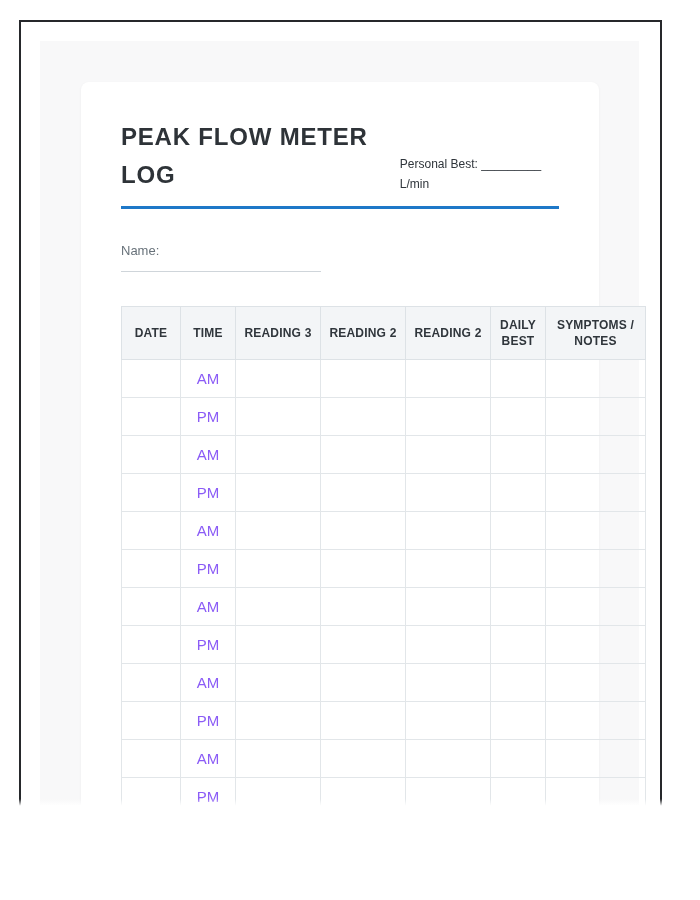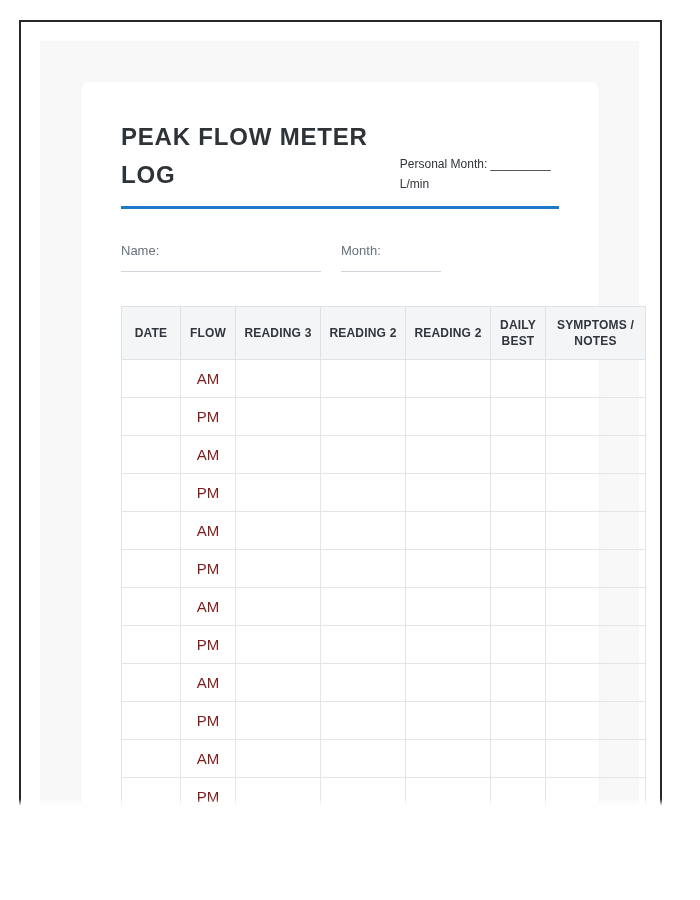--- a/index.html
+++ b/index.html
@@ -32,62 +32,59 @@
   .field-name  { width:200px; }
   .field-month { width:100px; }
   .field-year  { width:100px; }
 
   table.log-table { border-collapse:collapse; table-layout:fixed; width:524px;
     margin-top:34px; }
   .log-table th { background:#f3f5f7; border:1px solid #dde2e6;
     font-size:12px; font-weight:bold; color:#30363c; text-align:center;
     line-height:16px; padding:10px 3px; letter-spacing:0.2px; }
   .log-table td { border:1px solid #e2e6e9; height:38px; background:transparent; }
-  .log-table td.time-cell { text-align:center; font-size:15px; color:#7f1d1d;
+  .log-table td.time-cell { text-align:center; font-size:15px; color:#8b5cf6;
     font-weight:normal; }
 </style>
 </head>
 <body>
 
 <div class="viewport">
   <div class="page-frame">
     <div class="gray-panel">
       <div class="form-card">
 
         <div class="card-header">
           <div class="page-title">PEAK FLOW METER LOG</div>
           <div class="personal-best">
-            <span class="line">Personal Month: _________</span>
+            <span class="line">Personal Best: _________</span>
             <span class="line">L/min</span>
           </div>
         </div>
 
         <div class="fields-row">
           <div class="field field-name">
             <span class="field-label">Name:</span>
-          </div>
-          <div class="field field-month">
-            <span class="field-label">Month:</span>
           </div>
         </div>
 
         <table class="log-table">
           <colgroup>
             <col style="width:59px">
               <col style="width:55px">
               <col style="width:85px">
             <col style="width:85px">
               <col style="width:85px">
               <col style="width:55px">
             <col style="width:100px">
           </colgroup>
           <thead>
             <tr>
               <th>DATE</th>
-              <th>FLOW</th>
+              <th>TIME</th>
               <th>READING 3</th>
               <th>READING 2</th>
               <th>READING 2</th>
               <th>DAILY BEST</th>
               <th>SYMPTOMS / NOTES</th>
             </tr>
           </thead>
           <tbody id="log-table-body">
               <tr>
                 <td></td>

